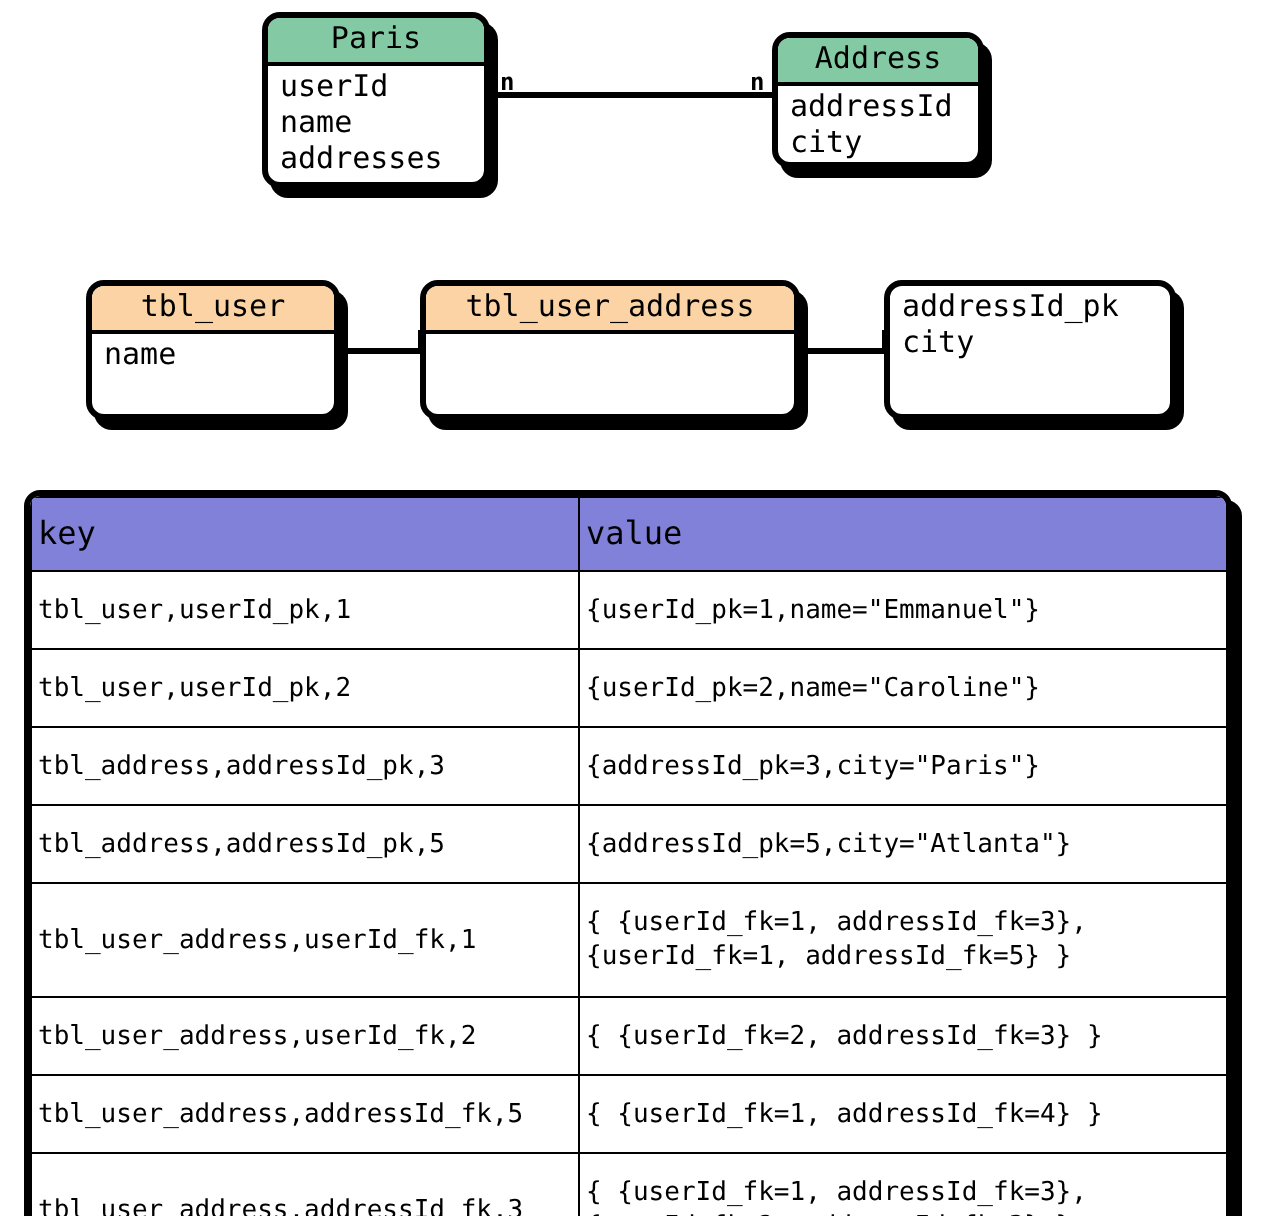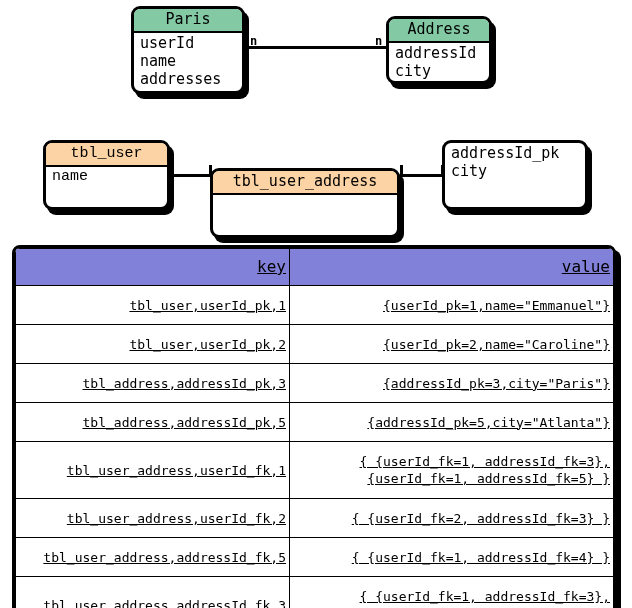--- a/index.html
+++ b/index.html
@@ -83,25 +83,24 @@
     z-index: 2;
   }
   .kv-table table {
     border-collapse: collapse;
     width: 100%;
     table-layout: fixed;
   }
   .kv-table th,
   .kv-table td {
     border: 1px solid #000000;
-    text-align: right;
+    text-align: left;
     vertical-align: middle;
     color: #000000;
     padding: 4px 3px;
-    text-decoration: underline;
   }
   .kv-table th {
     background: #8181d9;
     font-size: 16px;
     font-weight: normal;
     line-height: 20px;
     height: 28px;
   }
   .kv-table td {
     font-size: 13px;
@@ -133,28 +132,28 @@
     <div>city</div>
   </div>
 </div>
 
 <div class="conn" style="left:245px; top:46px; width:144px; height:3px;"></div>
 <div class="tick" style="left:245px; top:36px; width:3px; height:13px;"></div>
 <div class="tick" style="left:386px; top:36px; width:3px; height:13px;"></div>
 <div class="card-label" style="left:250px; top:35px;">n</div>
 <div class="card-label" style="left:375px; top:35px;">n</div>
 
-<div class="node" style="left:43px; top:140px; width:127px; height:70px;font-family:Liberation Mono, monospace;">
+<div class="node" style="left:43px; top:140px; width:127px; height:70px;">
   <div class="node-title orange">tbl_user</div>
   <div class="node-fields">
     <div>name</div>
   </div>
 </div>
 
-<div class="node" style="left:210px; top:140px; width:190px; height:70px;margin-top:28px;">
+<div class="node" style="left:210px; top:140px; width:190px; height:70px;">
   <div class="node-title orange">tbl_user_address</div>
 </div>
 
 <div class="node" style="left:442px; top:140px; width:146px; height:70px;">
   <div class="node-fields">
     <div>addressId_pk</div>
     <div>city</div>
   </div>
 </div>
 

